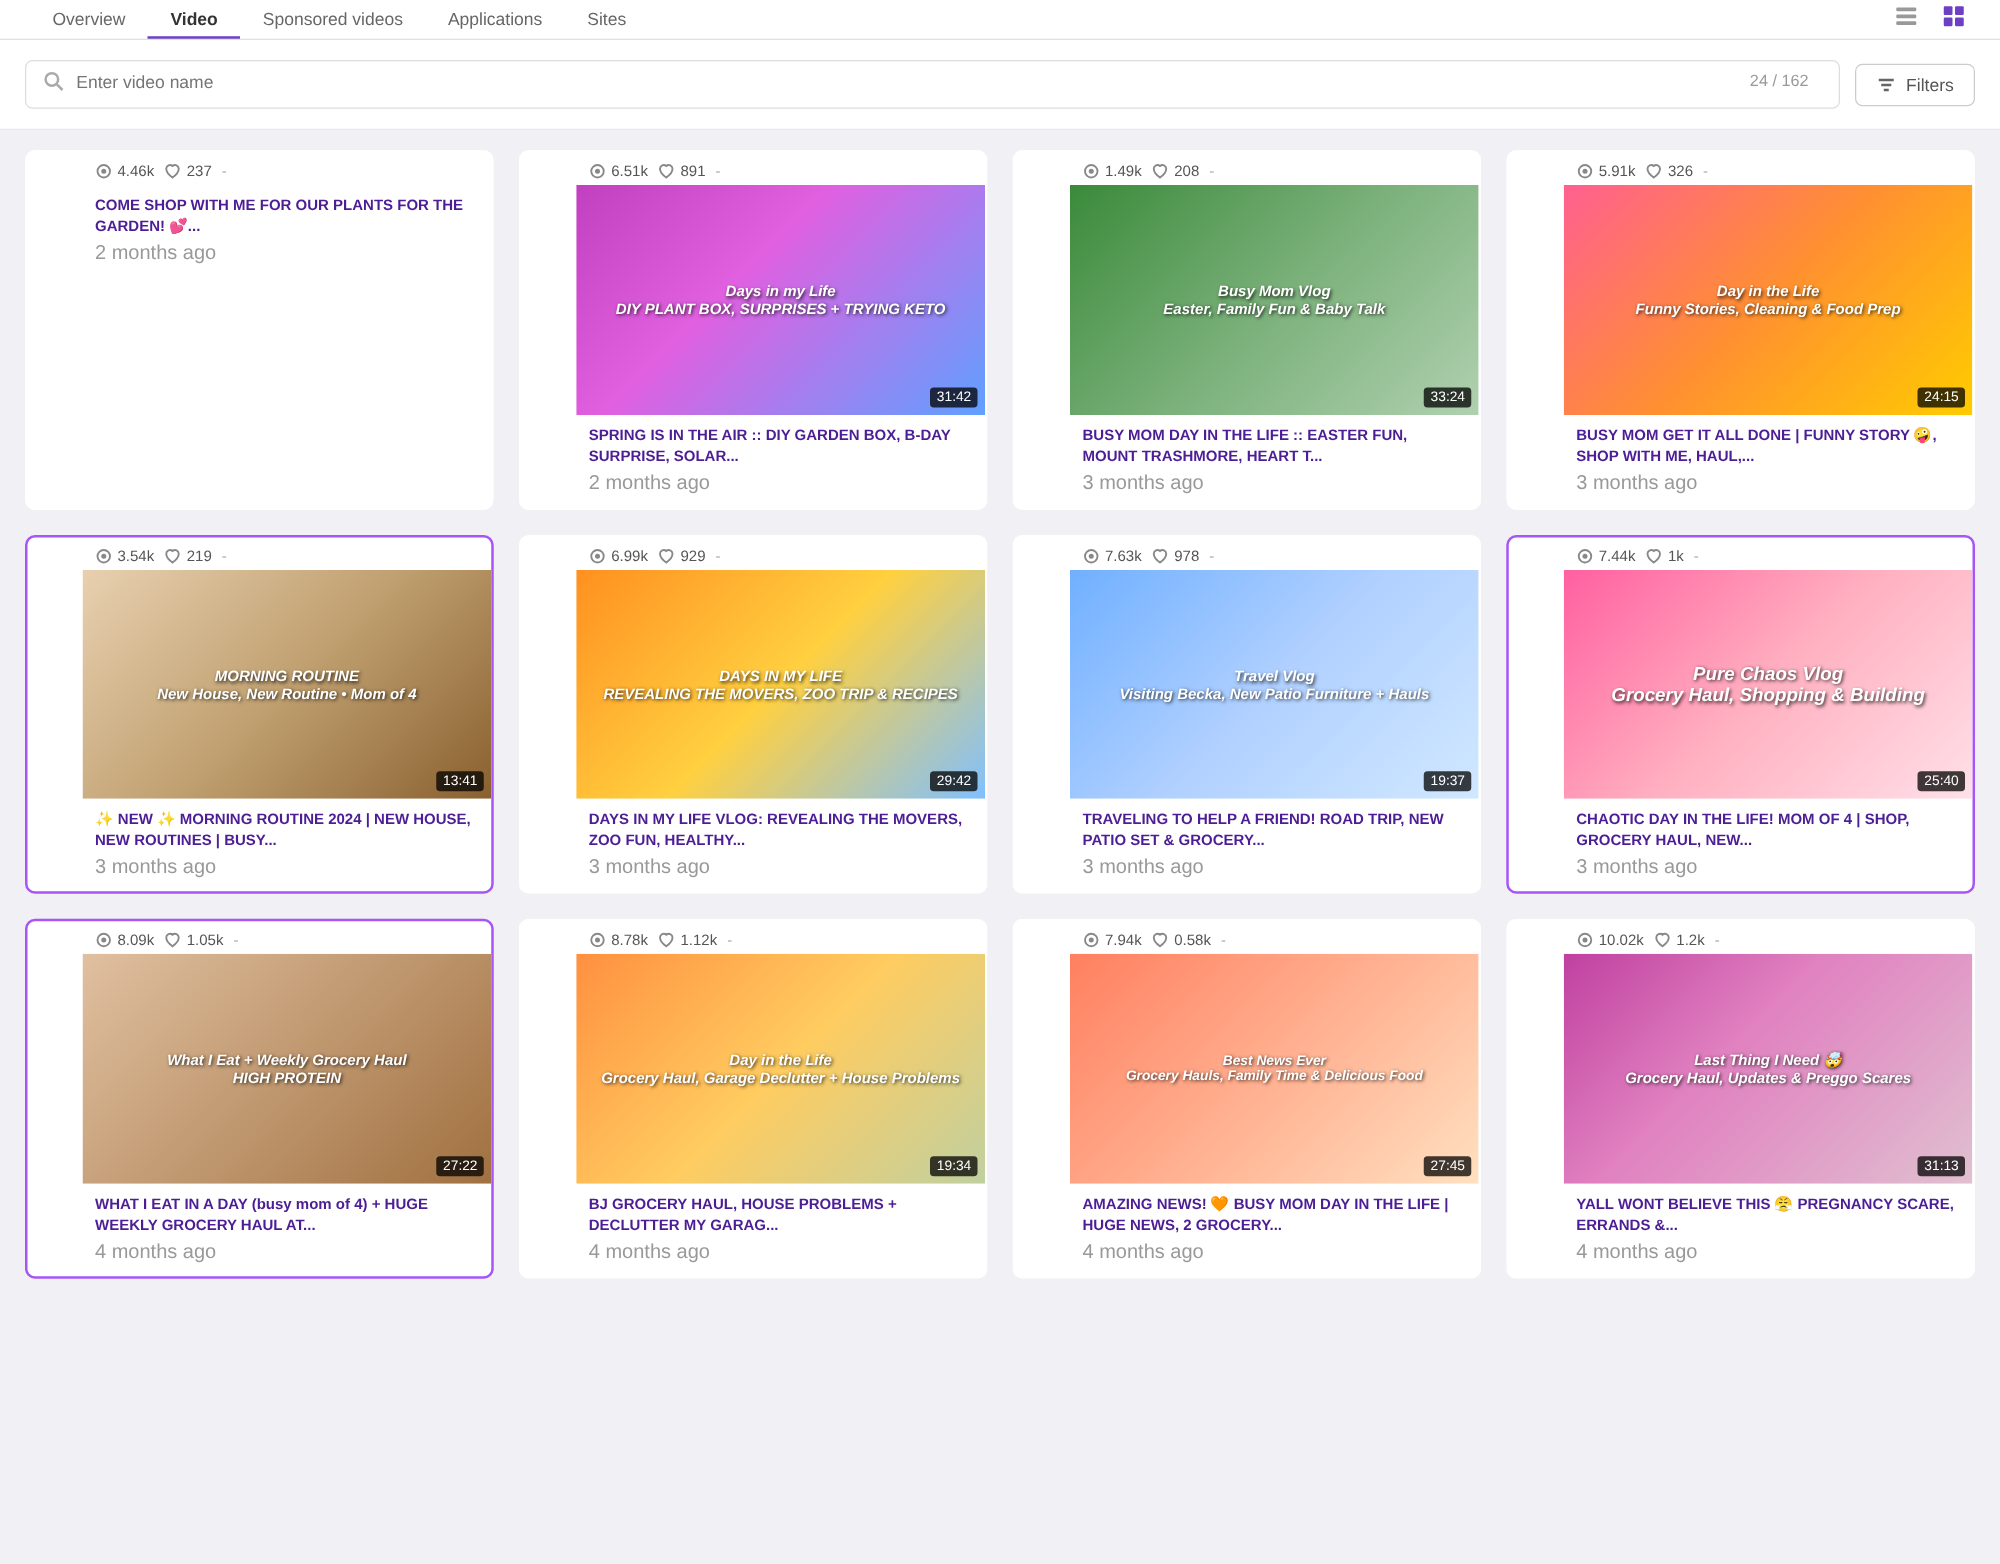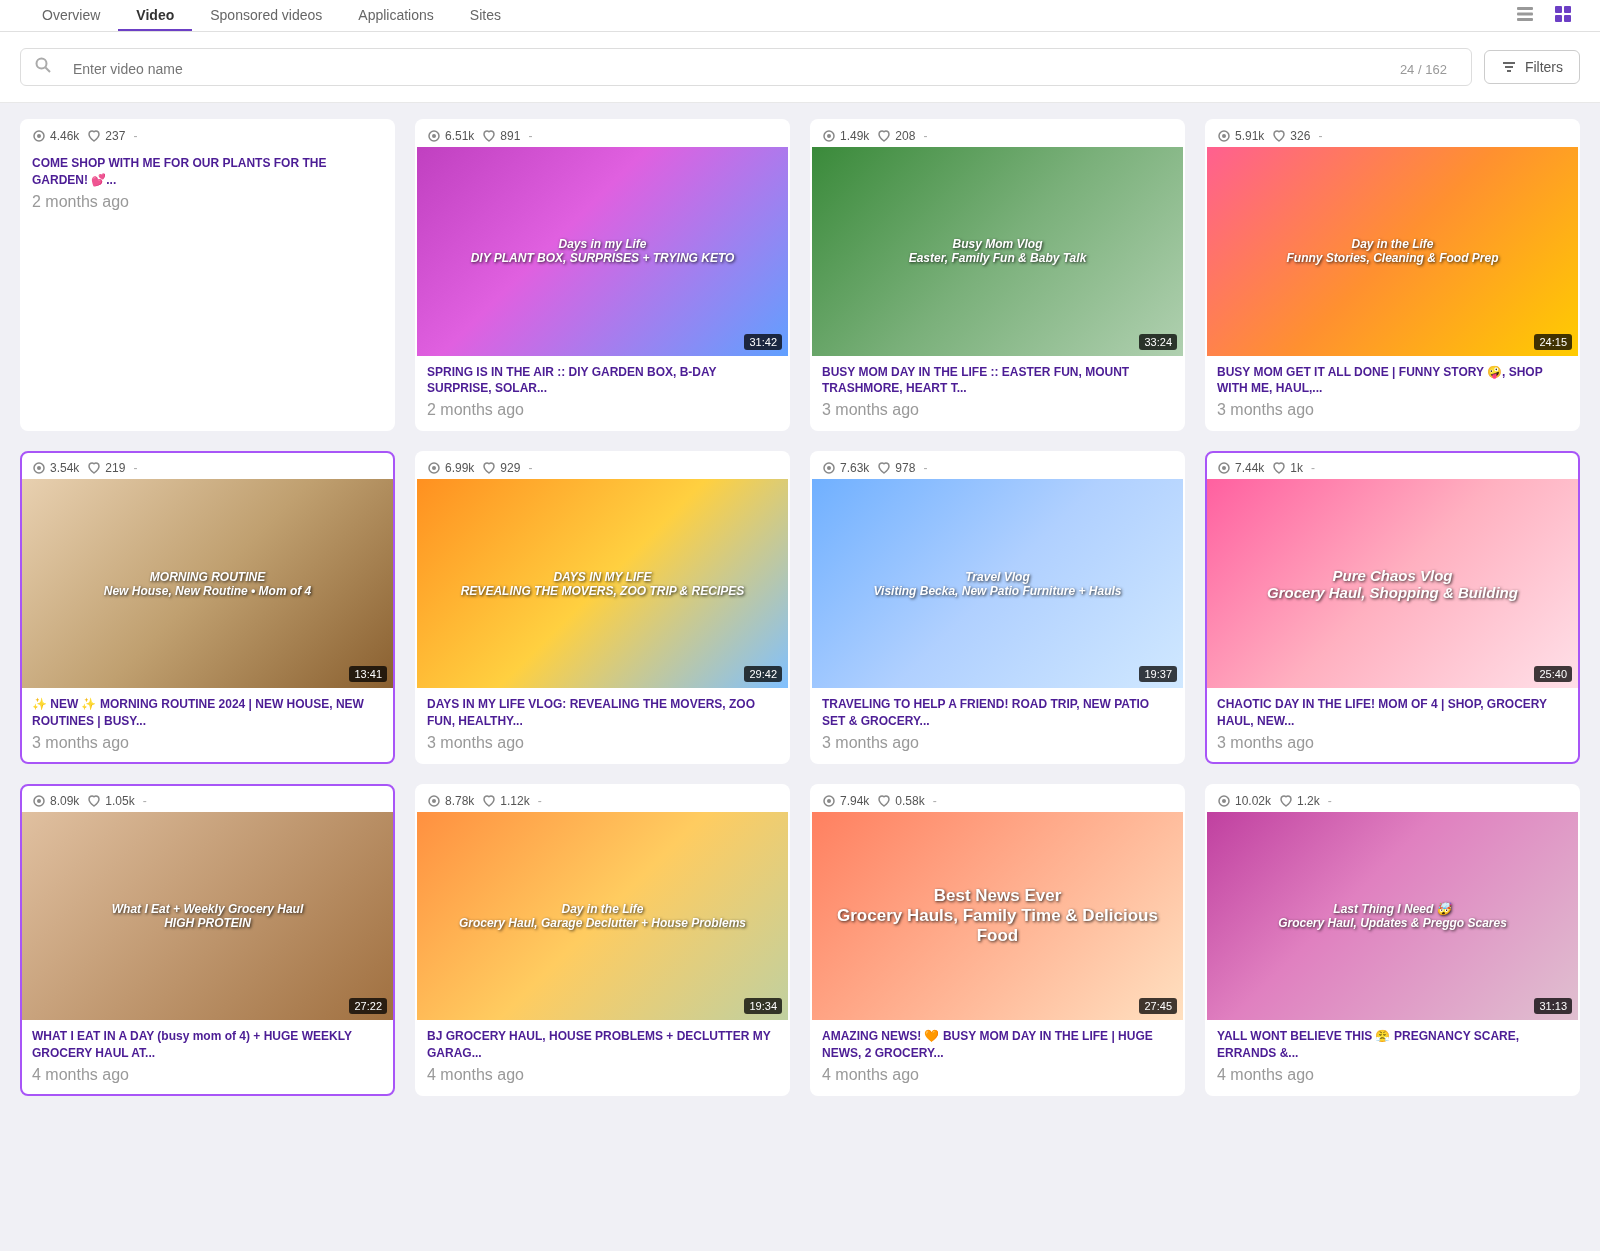--- a/index.html
+++ b/index.html
@@ -59,22 +59,22 @@
       background: #fff;
       padding: 16px 20px;
       display: flex;
       align-items: center;
       gap: 12px;
       border-bottom: 1px solid #e8e8e8;
     }
     .search-input-container {
       flex: 1;
       display: flex;
-      align-items: flex-end;
-      gap: 22px;
+      align-items: flex-start;
+      gap: 10px;
       background: #fff;
       border: 1px solid #ddd;
       border-radius: 6px;
       padding: 8px 14px;
     }
     .search-input-container input {
       border: none;
       outline: none;
       font-size: 14px;
       color: #999;
@@ -109,20 +109,21 @@
       grid-template-columns: repeat(4, 1fr);
       gap: 20px;
     }
 
     
     .video-card {
       background: #fff;
       border-radius: 8px;
       overflow: hidden;
       cursor: pointer;
+      padding-left: 44px;
     }
     .video-card.highlighted {
       border: 2px solid #a855f7;
       border-radius: 8px;
     }
     .video-card:not(.highlighted) {
       border: 2px solid transparent;
     }
 
     .video-meta-top {
@@ -554,21 +555,21 @@
       <span class="meta-item">
         <svg width="14" height="14" viewBox="0 0 14 14" fill="none" stroke="#888" stroke-width="1.5">
           <path d="M7 12s-5-3.5-5-7a3 3 0 0 1 5-2.2A3 3 0 0 1 12 5c0 3.5-5 7-5 7z"></path>
         </svg>
         <span>0.58k</span>
       </span>
       <span class="meta-sep">-</span>
     </div>
     <div class="thumbnail-wrapper">
       <div class="thumbnail-bg thumb-11">
-        <span style="text-shadow:1px 1px 3px rgba(0,0,0,0.8); font-size:17px; white-space:pre-line;">Best News Ever
+        <span style="text-shadow:1px 1px 3px rgba(0,0,0,0.8); font-size:11px; font-style:italic; white-space:pre-line;">Best News Ever
 Grocery Hauls, Family Time &amp; Delicious Food</span>
       </div>
       <span class="duration-badge">27:45</span>
     </div>
     <div class="video-info">
       <div class="video-title">AMAZING NEWS! 🧡 BUSY MOM DAY IN THE LIFE | HUGE NEWS, 2 GROCERY...</div>
       <div class="video-date">4 months ago</div>
     </div>
   </div>
     <div class="video-card">

